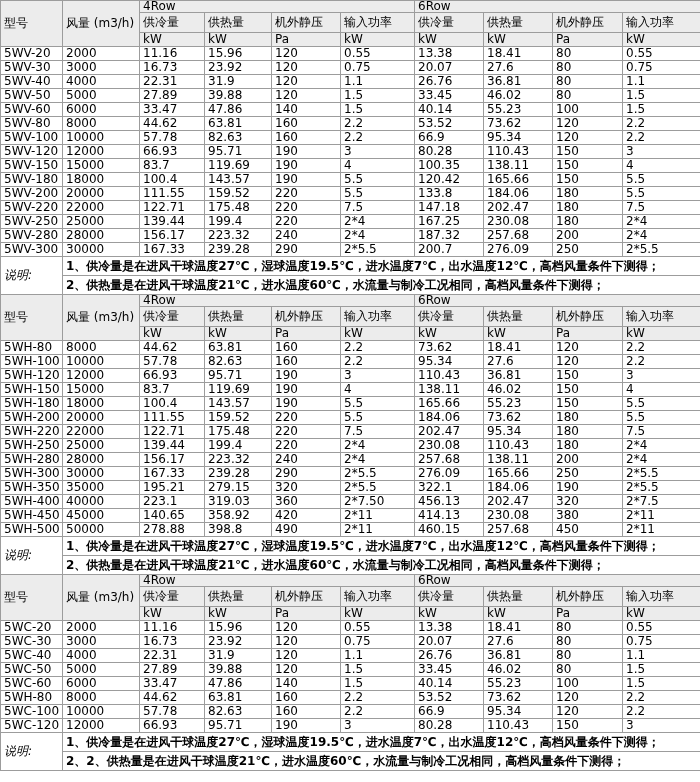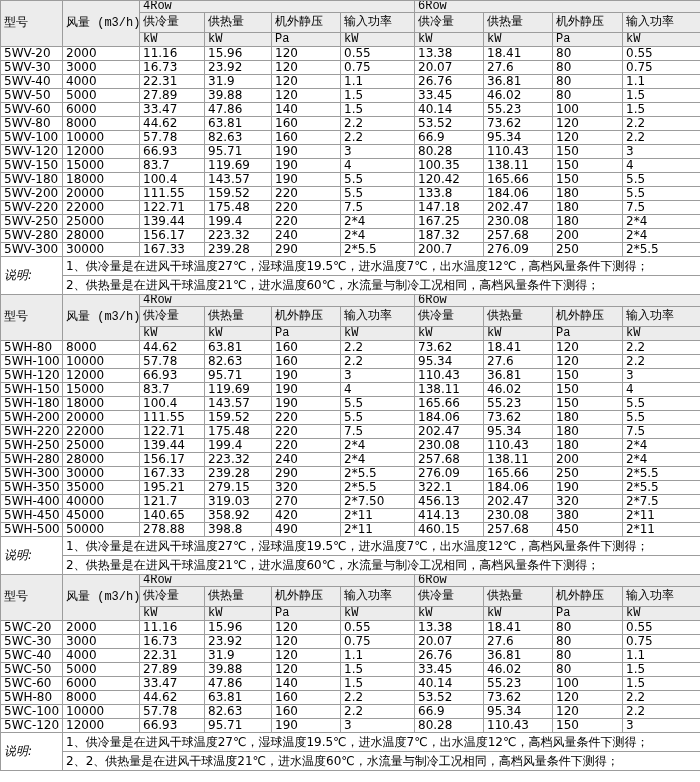--- a/index.html
+++ b/index.html
@@ -19,26 +19,26 @@
     font-size:12px;
     font-weight:normal;
     text-align:left;
     vertical-align:middle;
     padding:0 2px 0 3px;
     white-space:nowrap;
     overflow:hidden;
     line-height:13px;
     background:#ffffff;
   }
-  thead th{background:#ececec;font-family:Liberation Mono, monospace;}
+  thead th{background:#ececec;}
   th.grp{height:11px;line-height:11px;vertical-align:bottom;}
   th.colname{height:19px;}
   th.unit{height:13px;vertical-align:top;margin-top:8px;}
   td.val{height:13px;}
-  td.note{height:18px;}
+  td.note{height:18px;font-weight:bold;}
   td.noteslabel{vertical-align:middle;font-style:italic;}
 </style>
 </head>
 <body>
 
 <div id="tables">
     <table class="spec">
       <colgroup>
         <col style="width: 62px;">
         <col style="width: 77px;">
@@ -439,23 +439,23 @@
           <td class="val">320</td>
           <td class="val">2*5.5</td>
           <td class="val">322.1</td>
           <td class="val">184.06</td>
           <td class="val">190</td>
           <td class="val">2*5.5</td>
         </tr>
         <tr>
           <td class="val">5WH-400</td>
           <td class="val">40000</td>
-          <td class="val">121.7</td>
+          <td class="val">223.1</td>
           <td class="val">319.03</td>
-          <td class="val">270</td>
+          <td class="val">360</td>
           <td class="val">2*7.50</td>
           <td class="val">456.13</td>
           <td class="val">202.47</td>
           <td class="val">320</td>
           <td class="val">2*7.5</td>
         </tr>
         <tr>
           <td class="val">5WH-450</td>
           <td class="val">45000</td>
           <td class="val">140.65</td>

